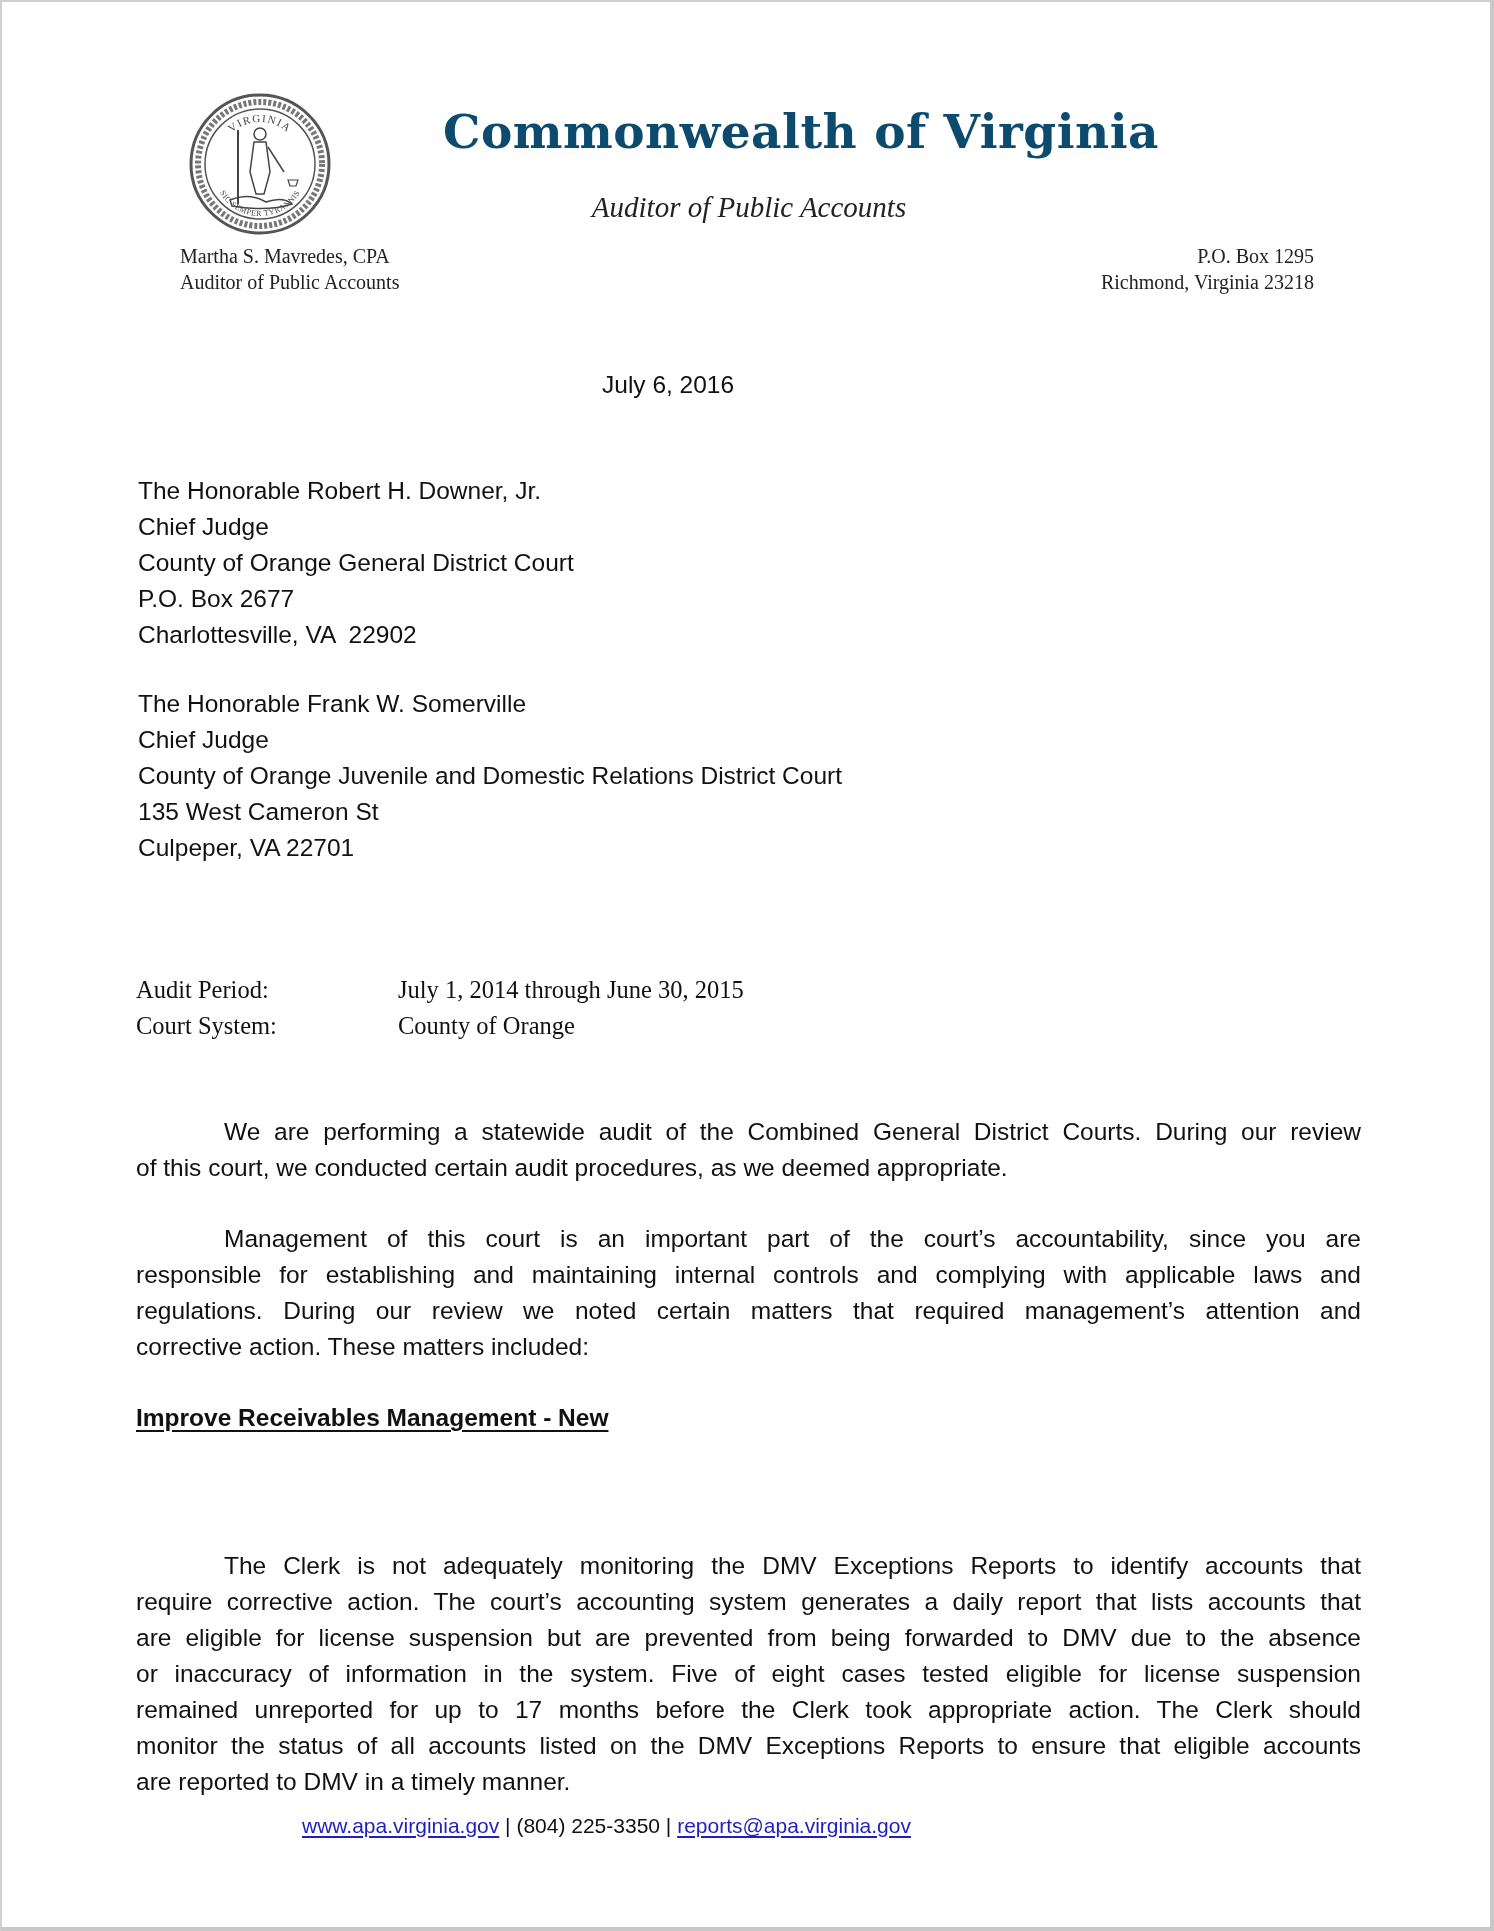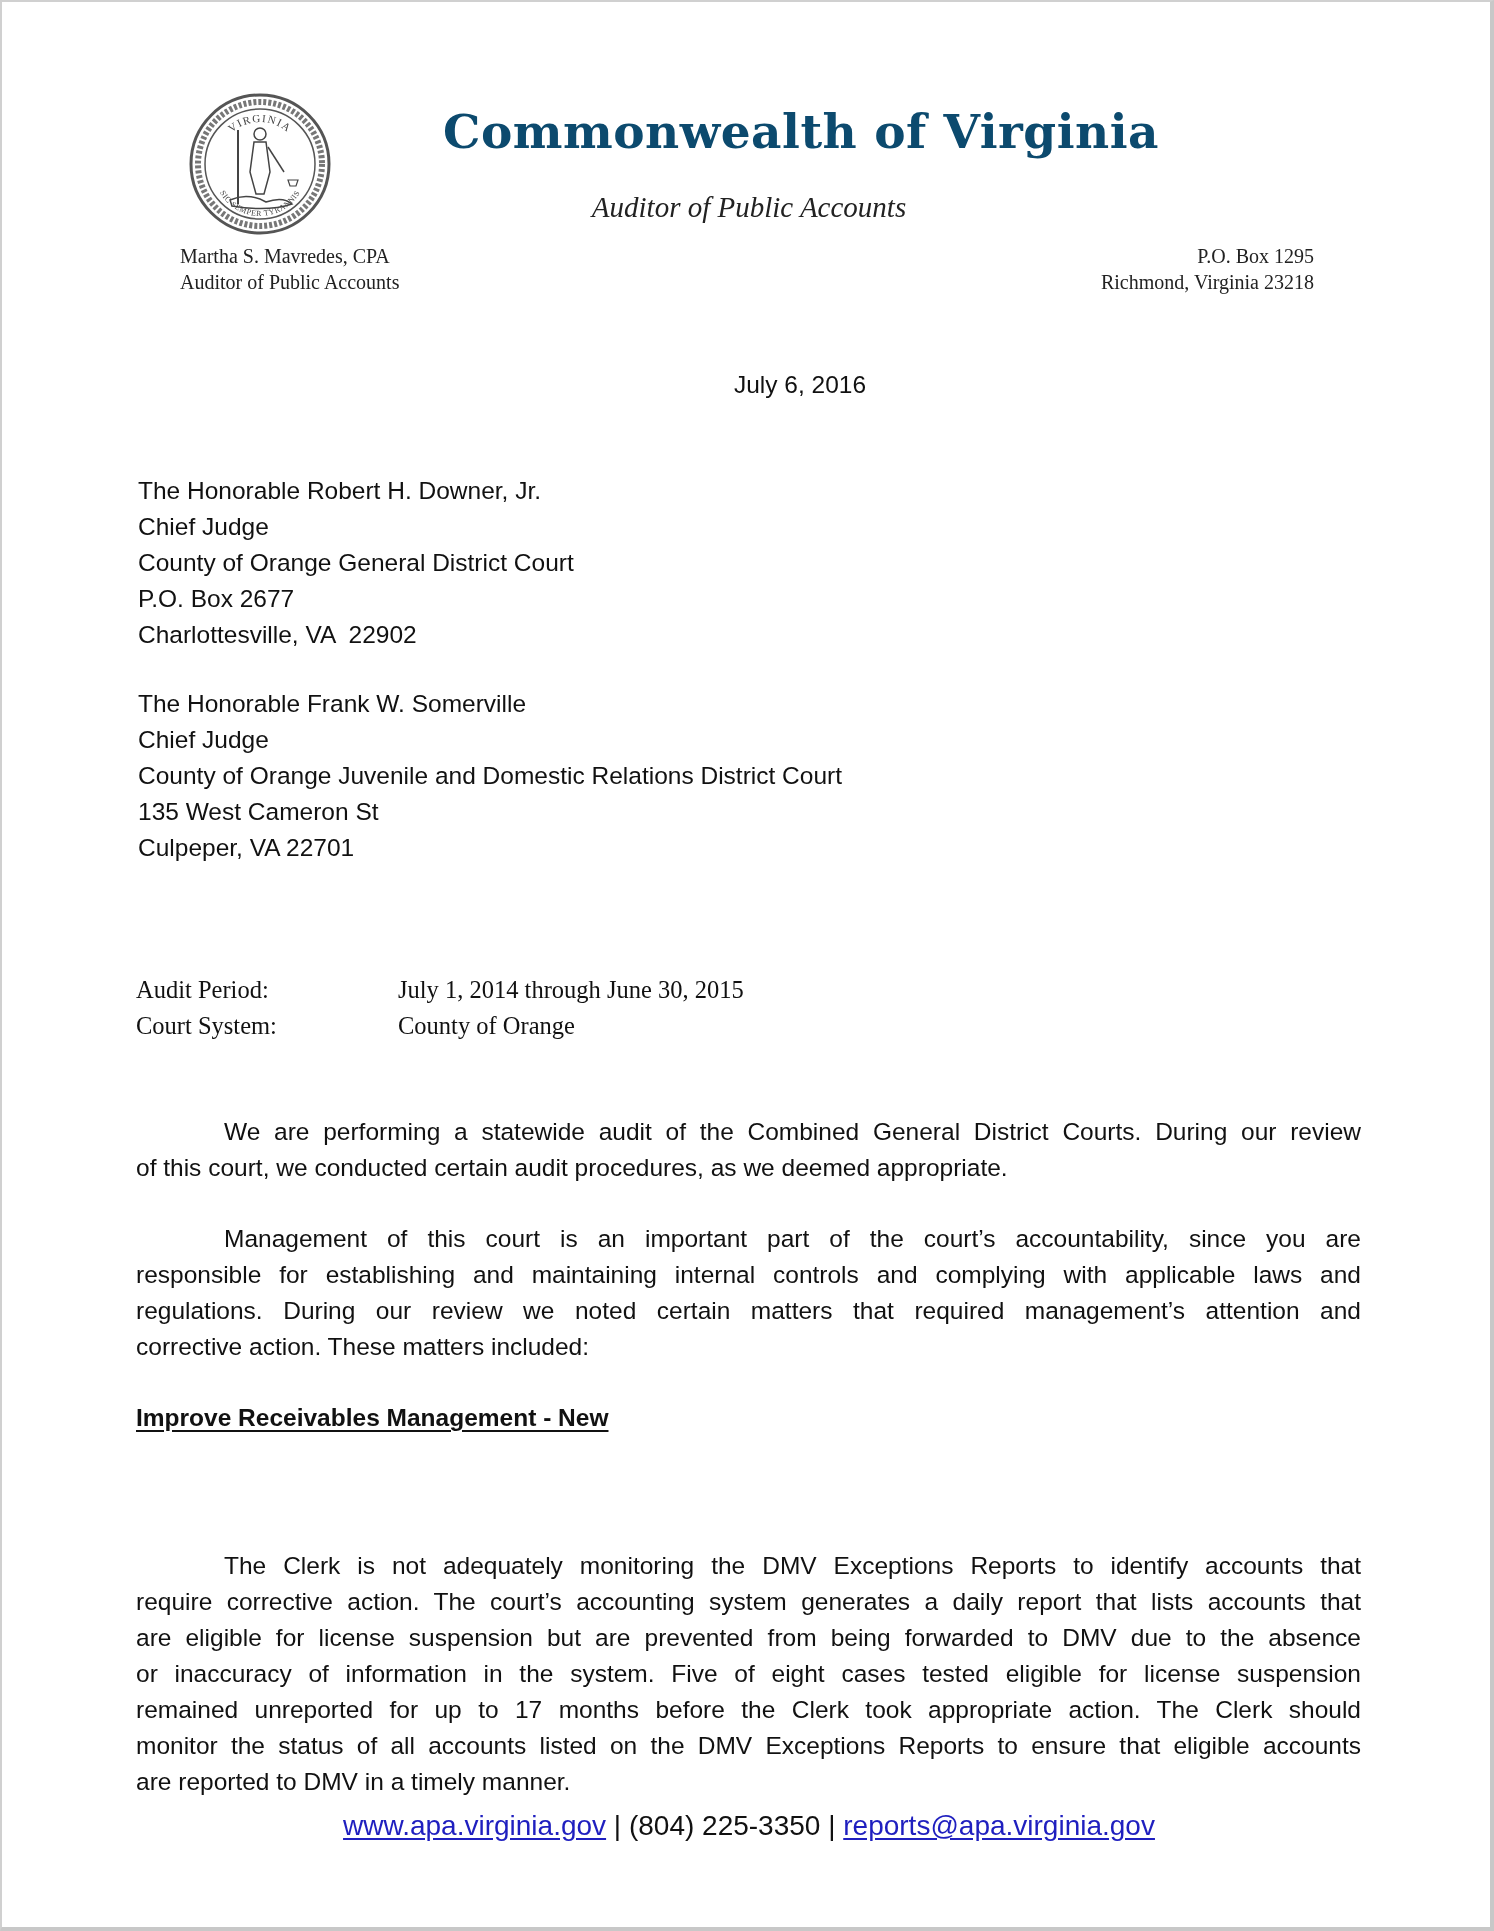--- a/index.html
+++ b/index.html
@@ -25,42 +25,42 @@
       line-height: 60px;
     }
     .subtitle {
       left: 541px; top: 188px; width: 412px; text-align: center;
       font-style: italic; font-size: 29px; line-height: 34px;
     }
     .hdr-left { left: 178px; top: 241px; font-size: 20px; line-height: 26px; }
     .hdr-right { right: 176px; top: 241px; font-size: 20px; line-height: 26px; text-align: right; }
 
     .body-text { font-size: 24.5px; line-height: 36px; }
-    .date { left: 600px; width: 396px; text-align: center; top: 365px; }
+    .date { left: 600px; width: 396px; text-align: left; top: 365px; }
     .addr { left: 136px; }
     .addr1 { top: 471px; }
     .addr2 { top: 684px; }
     .audit { left: 134px; top: 970px; font-family: Liberation Serif, serif; }
     .audit-row { display: flex; }
     .audit-label { width: 262px; }
     .para {
       position: absolute; left: 134px; width: 1225px;
       text-align: justify; white-space: normal;
     }
     .para .line { display: block; text-align: justify; text-align-last: justify; height: 36px; }
     .para .line.last { text-align-last: left; }
     .para .line.indent { padding-left: 88px; }
     .p1 { top: 1112px; }
     .p2 { top: 1219px; }
     .p3 { top: 1546px; }
     .heading {
       left: 134px; top: 1398px; font-weight: bold; text-decoration: underline;
       text-underline-offset: 4px; text-decoration-thickness: 2px;
     }
-    .footer { left: 300px; width: 894px; top: 1806px; text-align: center; font-size: 28px; line-height: 36px; }
+    .footer { left: 300px; width: 894px; top: 1806px; text-align: left; font-size: 21px; line-height: 36px; }
     .footer a { color: #1f1fbf; text-decoration: underline; text-underline-offset: 3px; }
     .footer .sep { color: #111; }
   </style>
 </head>
 <body>
 
 <div class="page">
 
   <svg class="seal" viewBox="0 0 144 144">
     <circle cx="72" cy="72" r="69" fill="none" stroke="#555" stroke-width="3"></circle>

